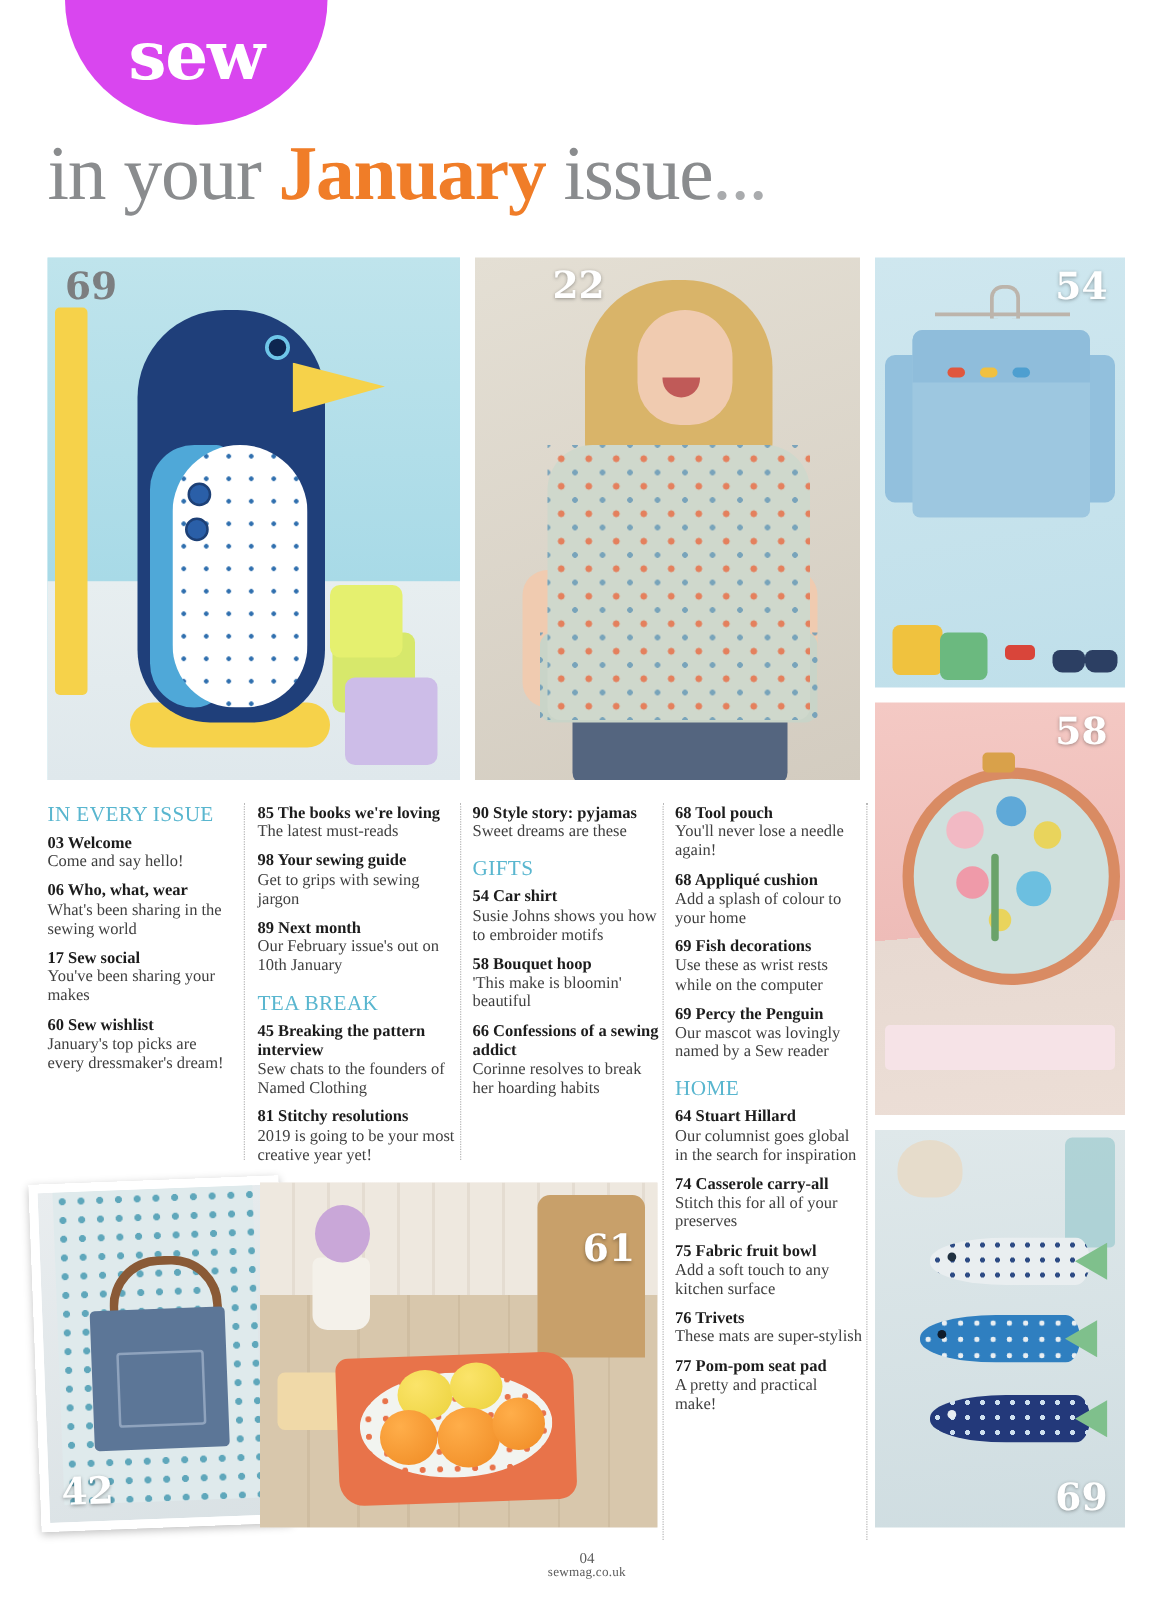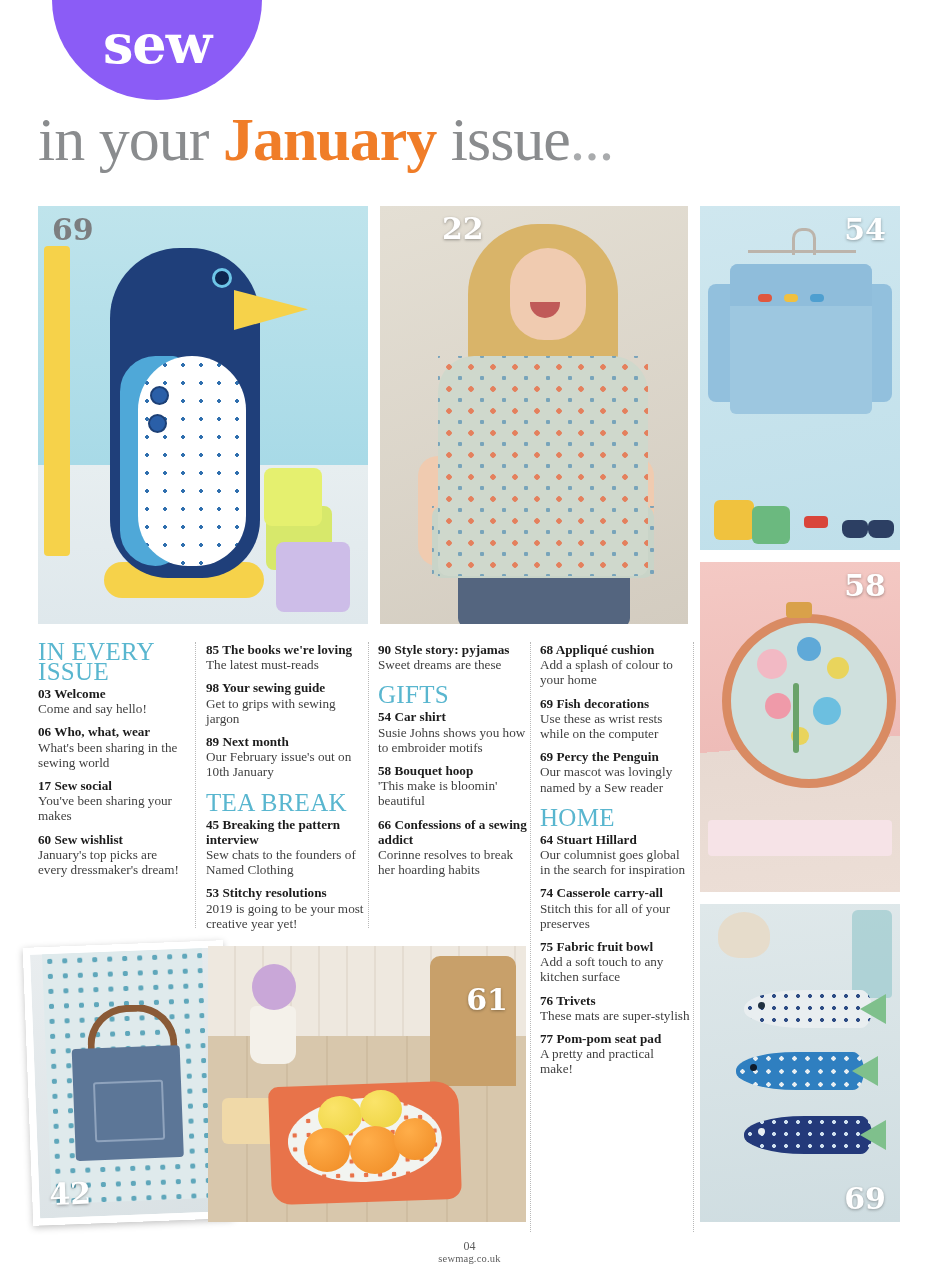--- a/index.html
+++ b/index.html
@@ -15,21 +15,21 @@
     overflow: hidden;
   }
 
   
   .masthead {
     position: absolute;
     left: 52px;
     top: 0;
     width: 210px;
     height: 100px;
-    background: #8b5cf6;
+    background: #d946ef;
     border-bottom-left-radius: 105px 100px;
     border-bottom-right-radius: 105px 100px;
   }
   .masthead-logo {
     color: #ffffff;
     font-family: "DejaVu Serif", serif;
     font-weight: bold;
     font-size: 54px;
     letter-spacing: -1px;
     text-align: center;
@@ -337,21 +337,21 @@
     color: #3b3b3b;
   }
   .col-sep {
     position: absolute;
     top: 0;
     width: 0;
     border-left: 1px dotted #b9b9b9;
   }
   .sec-head {
     color: #59b6cf;
-    font-size: 25px;
+    font-size: 17px;
     line-height: 20px;
     letter-spacing: 0.3px;
     margin-bottom: 4px;
     font-family: "Liberation Serif", serif;
   }
   .sec-head.spaced { margin-top: 13px; }
   .entry { margin-bottom: 8px; }
   .entry .t {
     font-weight: bold;
     color: #1c1c1c;
@@ -550,21 +550,21 @@
     <div class="entry">
       <span class="t">89 Next month</span>
       <span class="d">Our February issue's out on 10th January</span>
     </div>
     <div class="sec-head spaced">TEA BREAK</div>
     <div class="entry">
       <span class="t">45 Breaking the pattern interview</span>
       <span class="d">Sew chats to the founders of Named Clothing</span>
     </div>
     <div class="entry">
-      <span class="t">53 Stitchy resolutions</span>
+      <span class="t">81 Stitchy resolutions</span>
       <span class="d">2019 is going to be your most creative year yet!</span>
     </div>
   </div>
 
   <div class="col" id="col3">
     <div class="entry">
       <span class="t">90 Style story: pyjamas</span>
       <span class="d">Sweet dreams are these</span>
     </div>
     <div class="sec-head spaced">GIFTS</div>
@@ -576,20 +576,24 @@
       <span class="t">58 Bouquet hoop</span>
       <span class="d">'This make is bloomin' beautiful</span>
     </div>
     <div class="entry">
       <span class="t">66 Confessions of a sewing addict</span>
       <span class="d">Corinne resolves to break her hoarding habits</span>
     </div>
   </div>
 
   <div class="col" id="col4">
+    <div class="entry">
+      <span class="t">68 Tool pouch</span>
+      <span class="d">You'll never lose a needle again!</span>
+    </div>
     <div class="entry">
       <span class="t">68 Appliqué cushion</span>
       <span class="d">Add a splash of colour to your home</span>
     </div>
     <div class="entry">
       <span class="t">69 Fish decorations</span>
       <span class="d">Use these as wrist rests while on the computer</span>
     </div>
     <div class="entry">
       <span class="t">69 Percy the Penguin</span>

